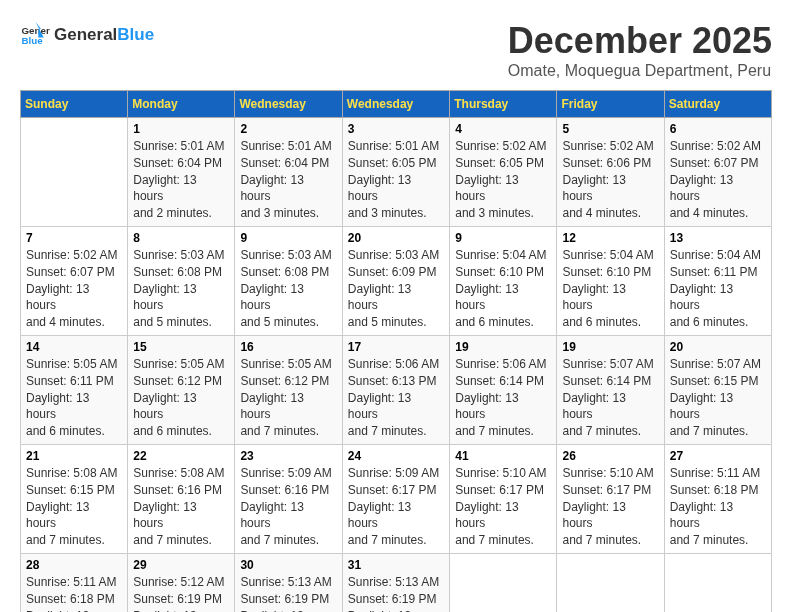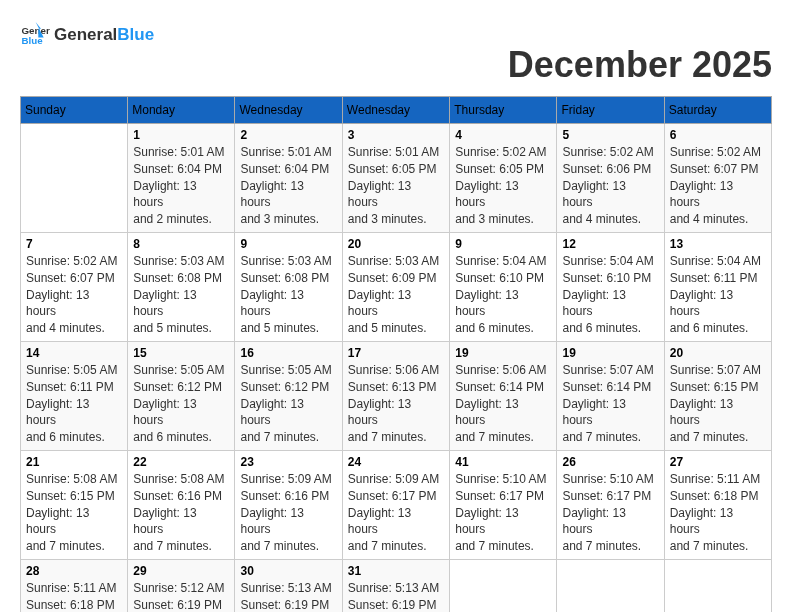--- a/index.html
+++ b/index.html
@@ -18,35 +18,35 @@
     }
     .logo {
       display: flex;
       align-items: center;
       gap: 4px;
     }
     .logo-icon {
       width: 30px;
       height: 30px;
     }
-    .title-area { text-align: left; margin-top: 24px; }
+    .title-area { text-align: left; }
     .month-title { font-size: 36px; font-weight: bold; color: #333; }
     .location-title { font-size: 16px; color: #555; }
     table {
       width: 100%;
       border-collapse: collapse;
       font-size: 11px;
     }
     thead tr th {
       background-color: #1565C0;
-      color: #000000;
+      color: #fde047;
       padding: 6px 4px;
       text-align: left;
       font-size: 12px;
-      font-weight: normal;
+      font-weight: bold;
       border: 1px solid #aaa;
       margin-top: 42px;
     }
     tbody tr td {
       border: 1px solid #ccc;
       padding: 4px 5px;
       vertical-align: top;
       min-height: 80px;
       height: 90px;
       background: #fff;
@@ -79,20 +79,21 @@
     </svg>
     <div>
       <div style="display:flex; gap:0;">
         <span style="font-size:17px;font-weight:bold;color:#333;">General</span>
         <span style="font-size:17px;font-weight:bold;color:#2196F3;">Blue</span>
       </div>
     </div>
   </div>
   <div class="title-area">
     <div class="month-title">December 2025</div>
+    <div class="location-title">Omate, Moquegua Department, Peru</div>
   </div>
 </div>
 
 <table>
   <thead>
     <tr>
       <th>Sunday</th>
       <th>Monday</th>
       <th>Wednesday</th>
       <th>Wednesday</th>

